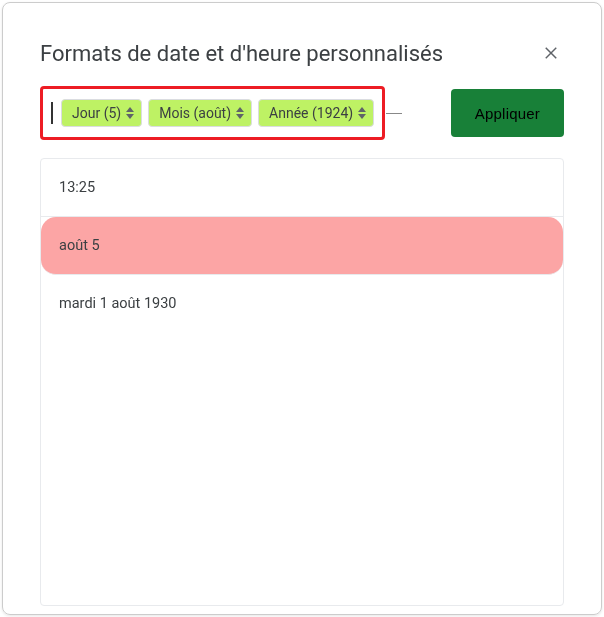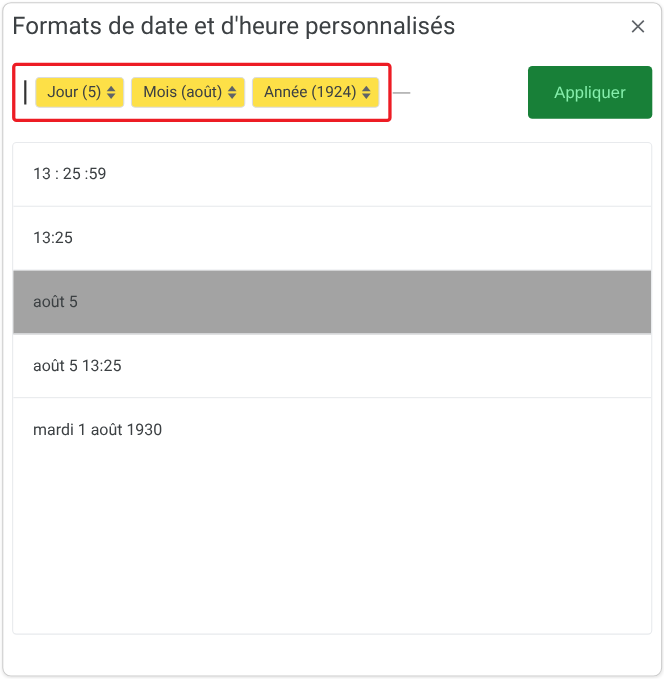--- a/index.html
+++ b/index.html
@@ -1,36 +1,36 @@
 <!DOCTYPE html>
 <html><head>
   <meta charset="utf-8">
   <style>
     * { box-sizing: border-box; margin: 0; padding: 0; }
     body { font-family: 'Google Sans', Roboto, Arial, sans-serif; background: #fff; width: 604px; height: 617px; overflow: hidden; }
-    .dialog { border: 1px solid #ccc; border-radius: 8px; box-shadow: 0 1px 3px rgba(0,0,0,0.1); width: 600px; height: 613px; margin: 2px; padding: 8px; position: relative; }
+    .dialog { border: 1px solid #ccc; border-radius: 8px; box-shadow: 0 1px 3px rgba(0,0,0,0.1); width: 600px; height: 613px; margin: 2px; padding: 37px; position: relative; }
     .header { display: flex; justify-content: space-between; align-items: center; margin-bottom: 20px; }
     .title { font-size: 22px; color: #3c4043; font-weight: 400; }
     .close { background: none; border: none; cursor: pointer; padding: 4px; color: #5f6368; display: flex; align-items: center; justify-content: center; }
     .close svg { width: 18px; height: 18px; }
     .controls-row { display: flex; align-items: center; gap: 8px; margin-bottom: 18px; }
     .tokens-box { border: 3px solid #ed1c24; border-radius: 4px; padding: 10px 8px; display: flex; gap: 6px; align-items: center; flex: 0 0 auto; position: relative; }
     .tokens-box::before { content: ''; position: absolute; right: -20px; top: 50%; width: 16px; height: 0; border-top: 1px solid #888; }
     .cursor-bar { width: 2px; height: 22px; background: #333; margin-right: 2px; }
-    .token { display: flex; align-items: center; border: 1px solid #dadce0; border-radius: 4px; padding: 5px 6px 5px 10px; font-size: 14px; color: #3c4043; background: #fde047; cursor: pointer; gap: 4px; }
+    .token { display: flex; align-items: center; border: 1px solid #dadce0; border-radius: 4px; padding: 5px 6px 5px 10px; font-size: 14px; color: #3c4043; background: #bef264; cursor: pointer; gap: 4px; }
     .token .chev { display: flex; flex-direction: column; gap: -2px; }
     .chev svg { width: 10px; height: 6px; fill: #5f6368; }
-    .apply-btn { background: #188038; color: #86efac; border: none; border-radius: 4px; padding: 0 24px; height: 48px; font-size: 15px; font-weight: 500; cursor: pointer; margin-left: auto; letter-spacing: 0.2px; }
+    .apply-btn { background: #188038; color: #000000; border: none; border-radius: 4px; padding: 0 24px; height: 48px; font-size: 15px; font-weight: 500; cursor: pointer; margin-left: auto; letter-spacing: 0.2px; }
     .list-wrap { border: 1px solid #e8eaed; border-radius: 4px; overflow: hidden; height: 448px; position: relative; }
     .list { overflow-y: auto; height: 100%; scrollbar-width: thin; }
     .list::-webkit-scrollbar { width: 10px; }
     .list::-webkit-scrollbar-thumb { background: #c6c6c6; border-radius: 5px; }
     .list::-webkit-scrollbar-track { background: transparent; }
     .item { padding: 20px 18px; border-bottom: 1px solid #e8eaed; font-size: 14.5px; color: #3c4043; cursor: pointer; }
-    .item.selected { background: #a3a3a3; }
+    .item.selected { background: #fca5a5; border-radius: 15px; }
     .item:last-child { border-bottom: none; }
   </style>
 </head>
 <body>
 
 <div class="dialog">
   <div class="header">
     <h2 class="title">Formats de date et d'heure personnalisés</h2>
     <button class="close">
       <svg viewBox="0 0 24 24" fill="none" stroke="currentColor" stroke-width="2">
@@ -75,20 +75,18 @@
               <path d="M5 6 L9 1 L1 1 Z"></path>
             </svg>
         </span>
       </div>
     </div>
     <button class="apply-btn">Appliquer</button>
   </div>
 
   <div class="list-wrap">
     <div class="list" id="format-list">
-        <div class="item">13 : 25 :59</div>
         <div class="item">13:25</div>
         <div class="item selected">août 5</div>
-        <div class="item">août 5 13:25</div>
         <div class="item">mardi 1 août 1930</div>
       </div>
   </div>
 </div>
 
 </body></html>

